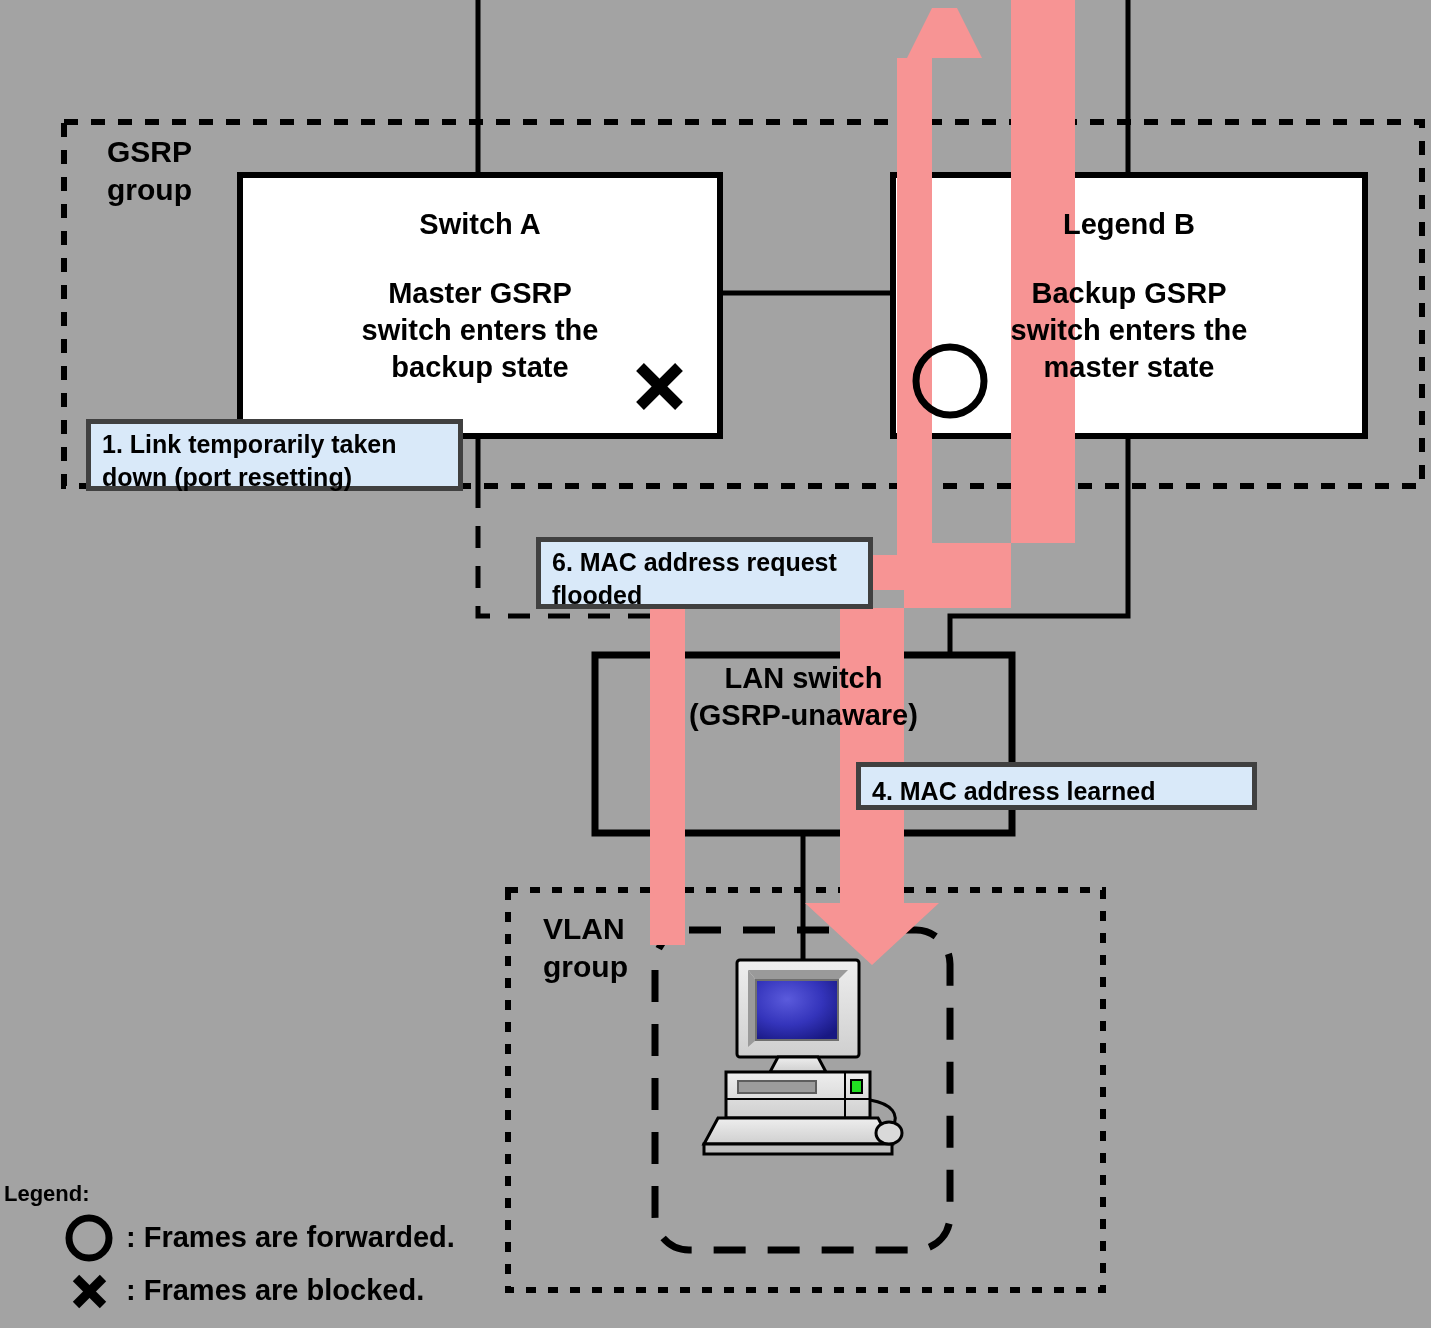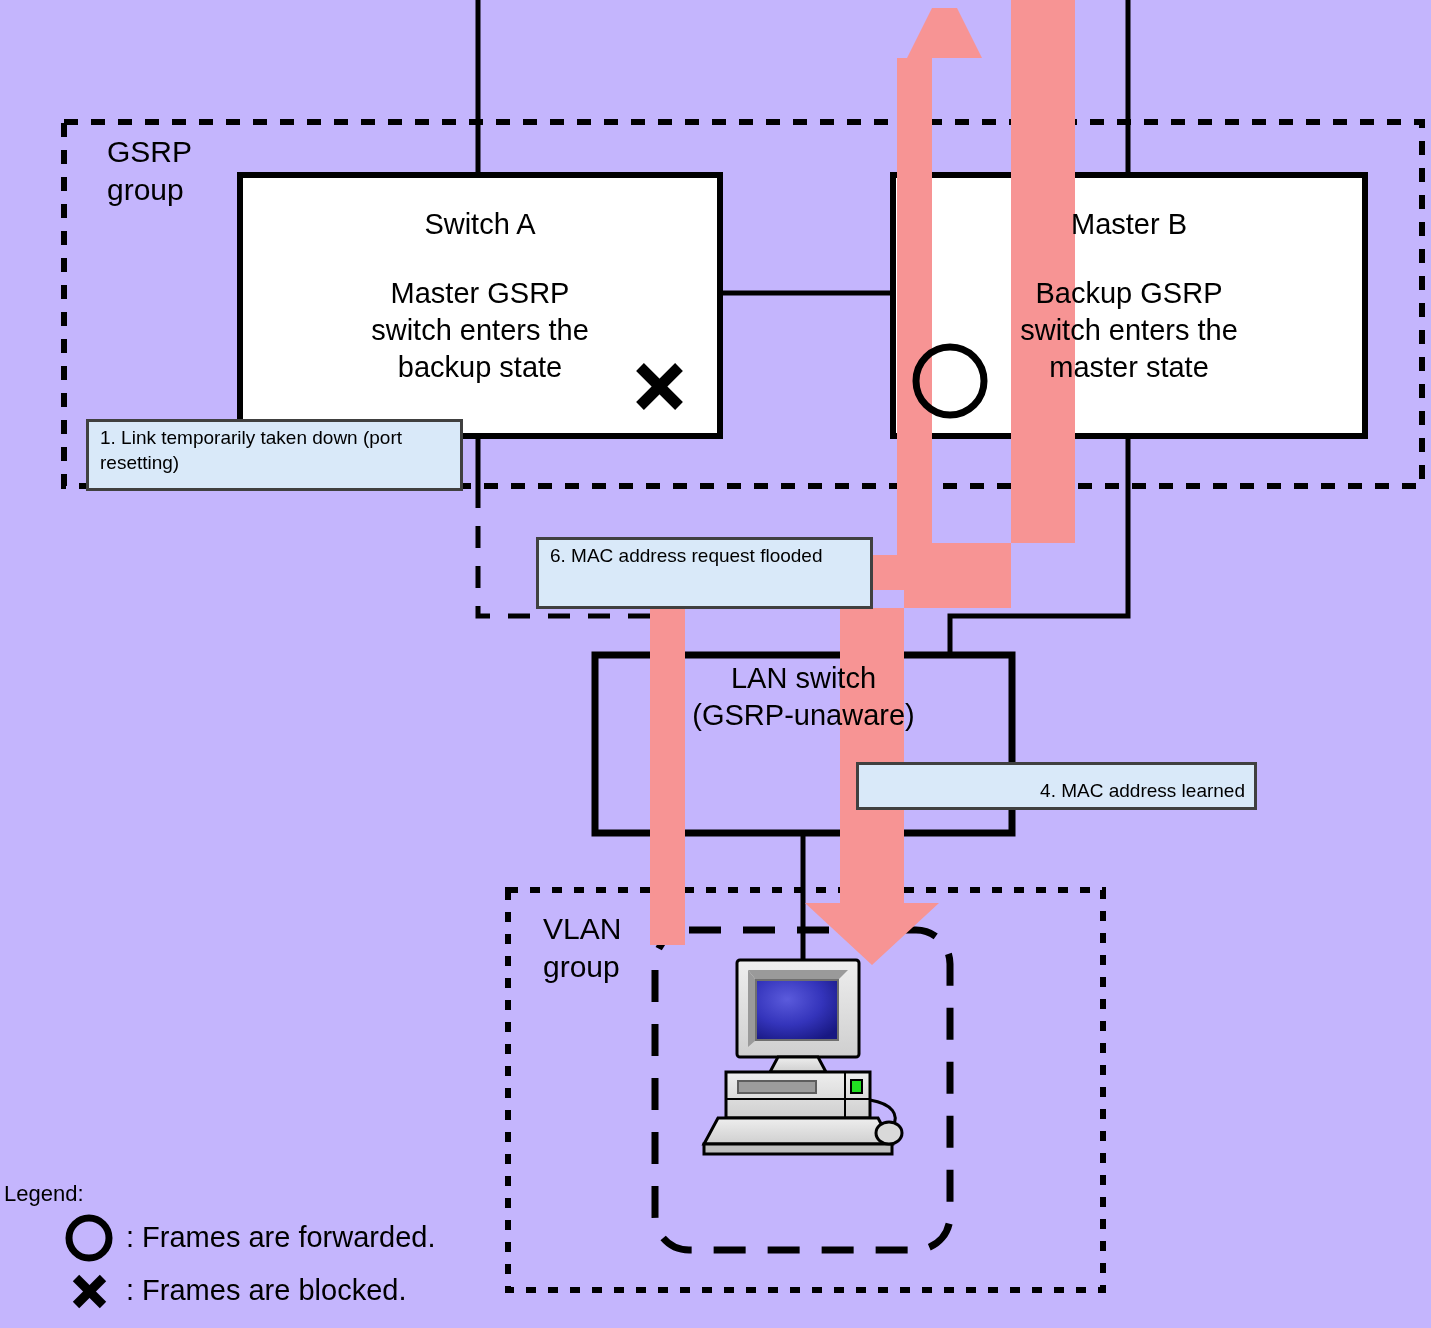--- a/index.html
+++ b/index.html
@@ -8,22 +8,23 @@
     background: #ffffff;
   }
   body {
     font-family: "Liberation Sans", sans-serif;
     color: #000000;
   }
   #canvas {
     position: relative;
     width: 1431px;
     height: 1328px;
-    background: #c4b5fd;
+    background: #a3a3a3;
     overflow: hidden;
+    font-weight: bold;
   }
   svg.layer {
     position: absolute;
     left: 0;
     top: 0;
     width: 1431px;
     height: 1328px;
   }
   #svg-lines { z-index: 2; }
   #svg-arrows { z-index: 3; }
@@ -31,23 +32,23 @@
   .txt {
     position: absolute;
     z-index: 5;
     white-space: pre;
     line-height: 1.28;
   }
   .callout {
     position: absolute;
     z-index: 6;
     background: #d9e9f9;
-    border: 3px solid #404040;
+    border: 5px solid #404040;
     box-sizing: border-box;
-    font-size: 19px;
+    font-size: 25px;
     line-height: 1.3;
     padding: 4px 9px 6px 11px;
   }
   .lbl-grp { font-size: 30px; }
   .lbl-box { font-size: 29px; text-align: center; }
   .legend-title { font-size: 22px; }
   .legend-text { font-size: 29px; }
 </style>
 </head>
 <body>
@@ -148,21 +149,21 @@
   </svg>
 
   <div class="txt lbl-grp" style="left:107px; top:133px;">GSRP
 group</div>
 
   <div class="txt lbl-box" style="left:240px; top:206px; width:480px;">Switch A</div>
   <div class="txt lbl-box" style="left:240px; top:275px; width:480px;">Master GSRP
 switch enters the
 backup state</div>
 
-  <div class="txt lbl-box" style="left:893px; top:206px; width:472px;">Master B</div>
+  <div class="txt lbl-box" style="left:893px; top:206px; width:472px;">Legend B</div>
   <div class="txt lbl-box" style="left:893px; top:275px; width:472px;">Backup GSRP
 switch enters the
 master state</div>
 
   <svg class="layer" style="z-index:5;" viewBox="0 0 1431 1328">
     <g stroke="#000" stroke-width="11" stroke-linecap="butt">
       <line x1="640" y1="367" x2="679" y2="406"></line>
       <line x1="679" y1="367" x2="640" y2="406"></line>
     </g>
     <circle cx="950" cy="381" r="34" fill="none" stroke="#000" stroke-width="7"></circle>
@@ -175,21 +176,21 @@
 group</div>
 
 
   <div class="callout" style="left:86px; top:419px; width:377px; height:72px;">1. Link temporarily taken
     down (port resetting)</div>
 
 
   <div class="callout" style="left:536px; top:537px; width:337px; height:72px;">6. MAC address request
     flooded</div>
 
-  <div class="callout" style="left:856px; top:762px; width:401px; height:48px; padding-top:14px;text-align:right;">4. MAC address learned</div>
+  <div class="callout" style="left:856px; top:762px; width:401px; height:48px; padding-top:8px;">4. MAC address learned</div>
 
   <div class="txt legend-title" style="left:4px; top:1180px;">Legend:</div>
 
   <svg class="layer" style="z-index:5;" viewBox="0 0 1431 1328">
     <circle cx="89" cy="1238" r="20" fill="none" stroke="#000" stroke-width="7"></circle>
     <g stroke="#000" stroke-width="9" stroke-linecap="butt">
       <line x1="76" y1="1278" x2="103" y2="1305"></line>
       <line x1="103" y1="1278" x2="76" y2="1305"></line>
     </g>
   </svg>

